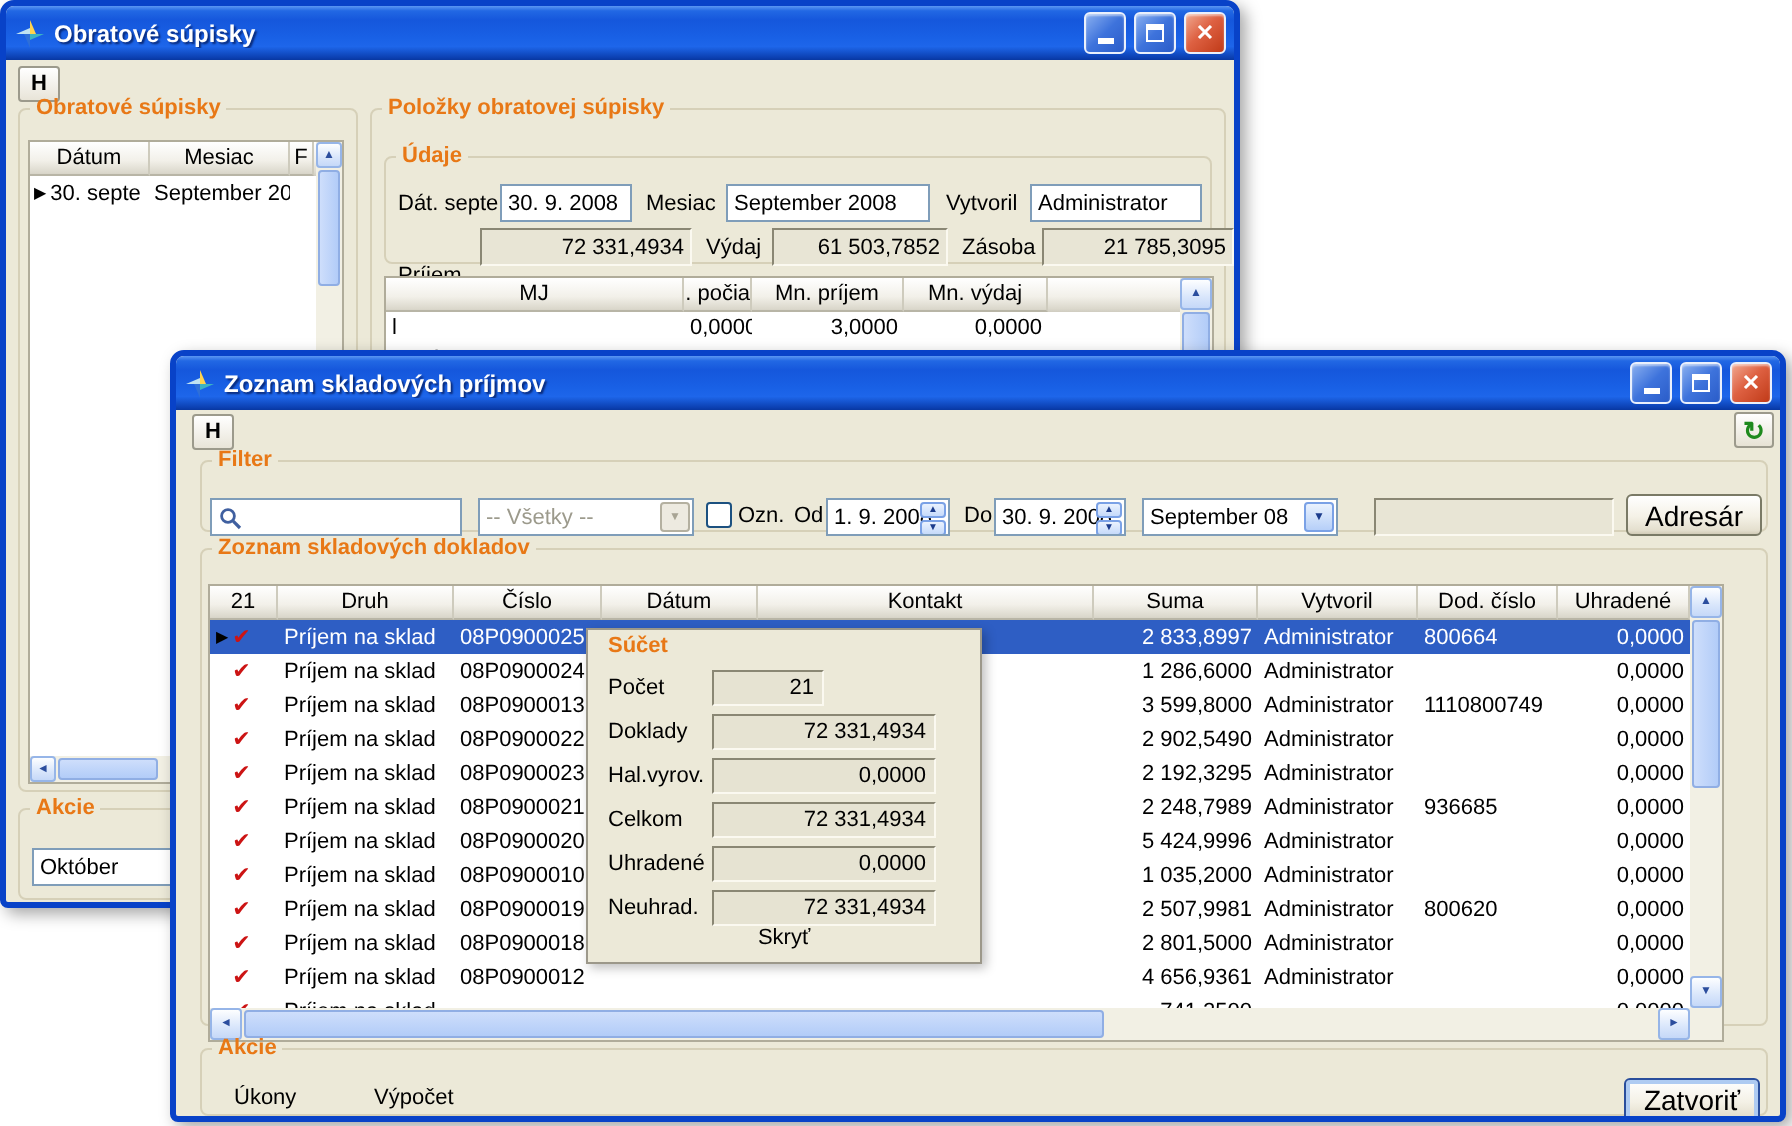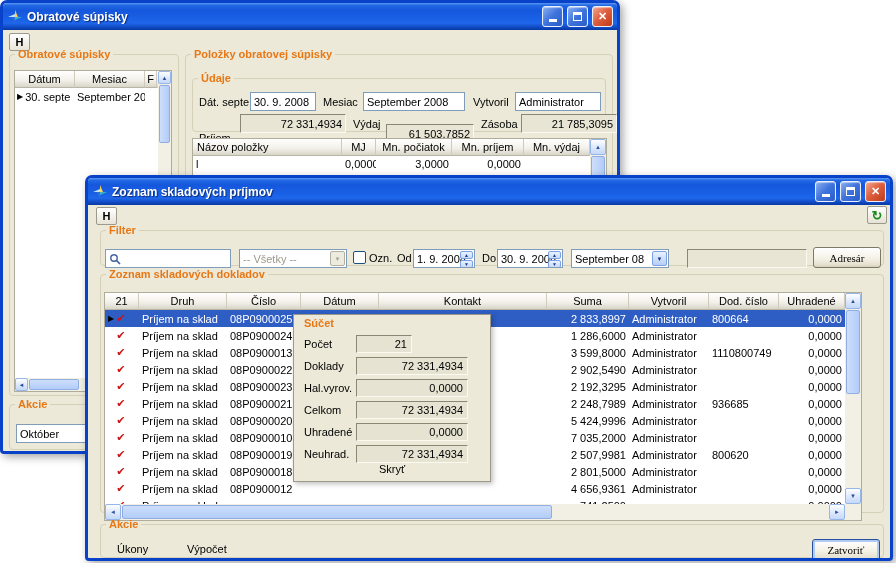--- a/index.html
+++ b/index.html
@@ -32,21 +32,21 @@
   .tb.num{justify-content:flex-end}
   .combo{padding-right:18px}
   .combo-btn{position:absolute;right:1px;top:1px;bottom:1px;width:15px;border:1px solid #7AA1E6;border-radius:2px;
     background:linear-gradient(180deg,#EAF2FE,#CADDFA 60%,#B6CFF8);display:flex;align-items:center;justify-content:center;color:#1C3C8C;font-size:6px}
   .combo.disabled .combo-text{color:#9C9A8C}
   .combo.disabled .combo-btn{background:#EDEAE0;border-color:#B4B0A0;color:#A8A494}
   .spin{padding-right:16px}
   .spin-btns{position:absolute;right:1px;top:1px;bottom:1px;width:13px;display:flex;flex-direction:column;gap:1px}
   .spin-b{flex:1;border:1px solid #7AA1E6;border-radius:2px;background:linear-gradient(180deg,#EAF2FE,#C6DAFA);display:flex;align-items:center;justify-content:center;font-size:5px;color:#1C3C8C}
   .cb{position:absolute;width:13px;height:13px;background:#fff;border:1px solid #1C5180;border-radius:2px}
-  .btn{position:absolute;font-family:Liberation Serif, serif;font-size:11px;color:#000;border:1px solid #7A7A66;border-radius:3px;
+  .btn{position:absolute;font-family:Liberation Sans, sans-serif;font-size:14px;color:#000;border:1px solid #7A7A66;border-radius:3px;
     background:linear-gradient(180deg,#FFFFFF 0%,#F4F1E6 55%,#E4DFCE 90%,#D2CCB8 100%)}
   .btn.primary{border-color:#2A4E9C;box-shadow:inset 0 0 0 2px #AECBF2}
   .flat-btn{position:absolute;background:none;border:none;font-family:inherit;font-size:11px;padding:0}
 
   
   .grid{position:absolute;background:#fff;border:1px solid #B0AC9A;overflow:hidden}
   .grid-head{position:absolute;left:0;top:0;right:0;height:17px;display:flex;
     background:linear-gradient(180deg,#FFFFFF,#F2F0E9 55%,#DBD8CC 90%,#CFCCC0)}
   .hc{display:flex;align-items:center;justify-content:center;border-right:1px solid #CECBBD;border-bottom:1px solid #B8B5A6;overflow:hidden;white-space:nowrap}
   .hc.hl{justify-content:flex-start;padding-left:4px}
@@ -199,28 +199,27 @@
           <legend>Údaje</legend>
           <span class="lbl" style="left:6px;top:12px">Dát. septe.</span>
           <div class="tb" style="left:57px;top:8px;width:66px">30. 9. 2008</div>
           <span class="lbl" style="left:130px;top:12px">Mesiac</span>
           <div class="tb" style="left:170px;top:8px;width:102px">September 2008</div>
           <span class="lbl" style="left:280px;top:12px">Vytvoril</span>
           <div class="tb" style="left:322px;top:8px;width:86px">Administrator</div>
           <span class="lbl" style="left:6px;top:48px">Príjem</span>
           <div class="tb ro num" style="left:47px;top:30px;width:106px">72 331,4934</div>
           <span class="lbl" style="left:160px;top:34px">Výdaj</span>
-          <div class="tb ro num" style="left:193px;top:40px;width:88px">61 503,7852</div>
+          <div class="tb ro num" style="left:193px;top:30px;width:88px">61 503,7852</div>
           <span class="lbl" style="left:288px;top:34px">Zásoba</span>
           <div class="tb ro num" style="left:328px;top:30px;width:96px">21 785,3095</div>
         </fieldset>
 
         <div class="grid" style="left:6px;top:78px;width:415px;height:306px">
           <div class="grid-head it-head">
-            <div class="hc hl">Názov položky</div>
             <div class="hc">MJ</div>
             <div class="hc">Mn. počiatok</div>
             <div class="hc">Mn. príjem</div>
             <div class="hc">Mn. výdaj</div>
           </div>
           <div class="it-rows">
 
               <div class="it-row">
                 <div class="ic">l</div>
                 <div class="ic">0,0000</div>
@@ -443,21 +442,21 @@
 
               <div class="doc-row">
                 <div class="dc">
                   <span class="row-arrow">▶</span>
                   <span class="check">✔</span>
                 </div>
                 <div class="dc">Príjem na sklad</div>
                 <div class="dc">08P0900010</div>
                 <div class="dc"></div>
                 <div class="dc"></div>
-                <div class="dc">7 035,2000</div>
+                <div class="dc">1 035,2000</div>
                 <div class="dc">Administrator</div>
                 <div class="dc"></div>
                 <div class="dc">0,0000</div>
               </div>
 
               <div class="doc-row">
                 <div class="dc">
                   <span class="row-arrow">▶</span>
                   <span class="check">✔</span>
                 </div>

